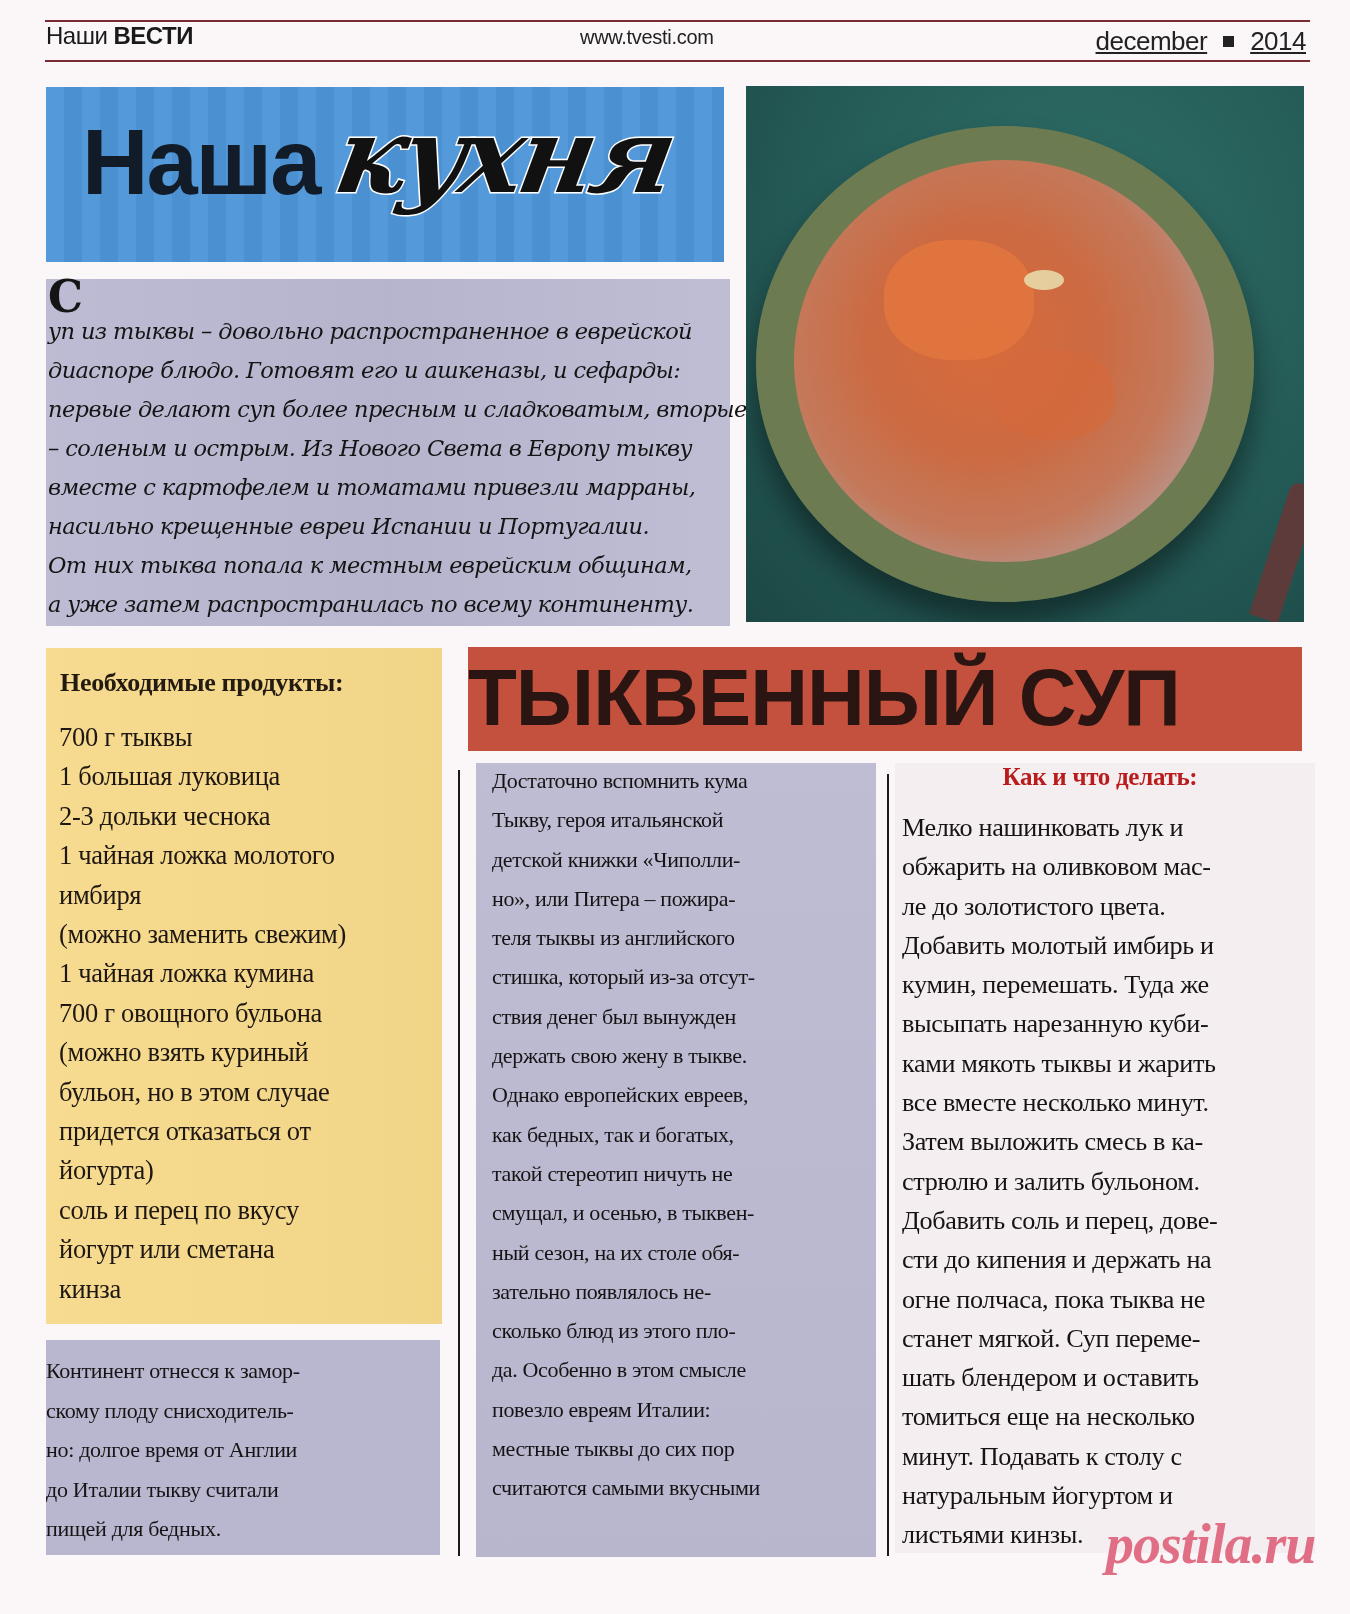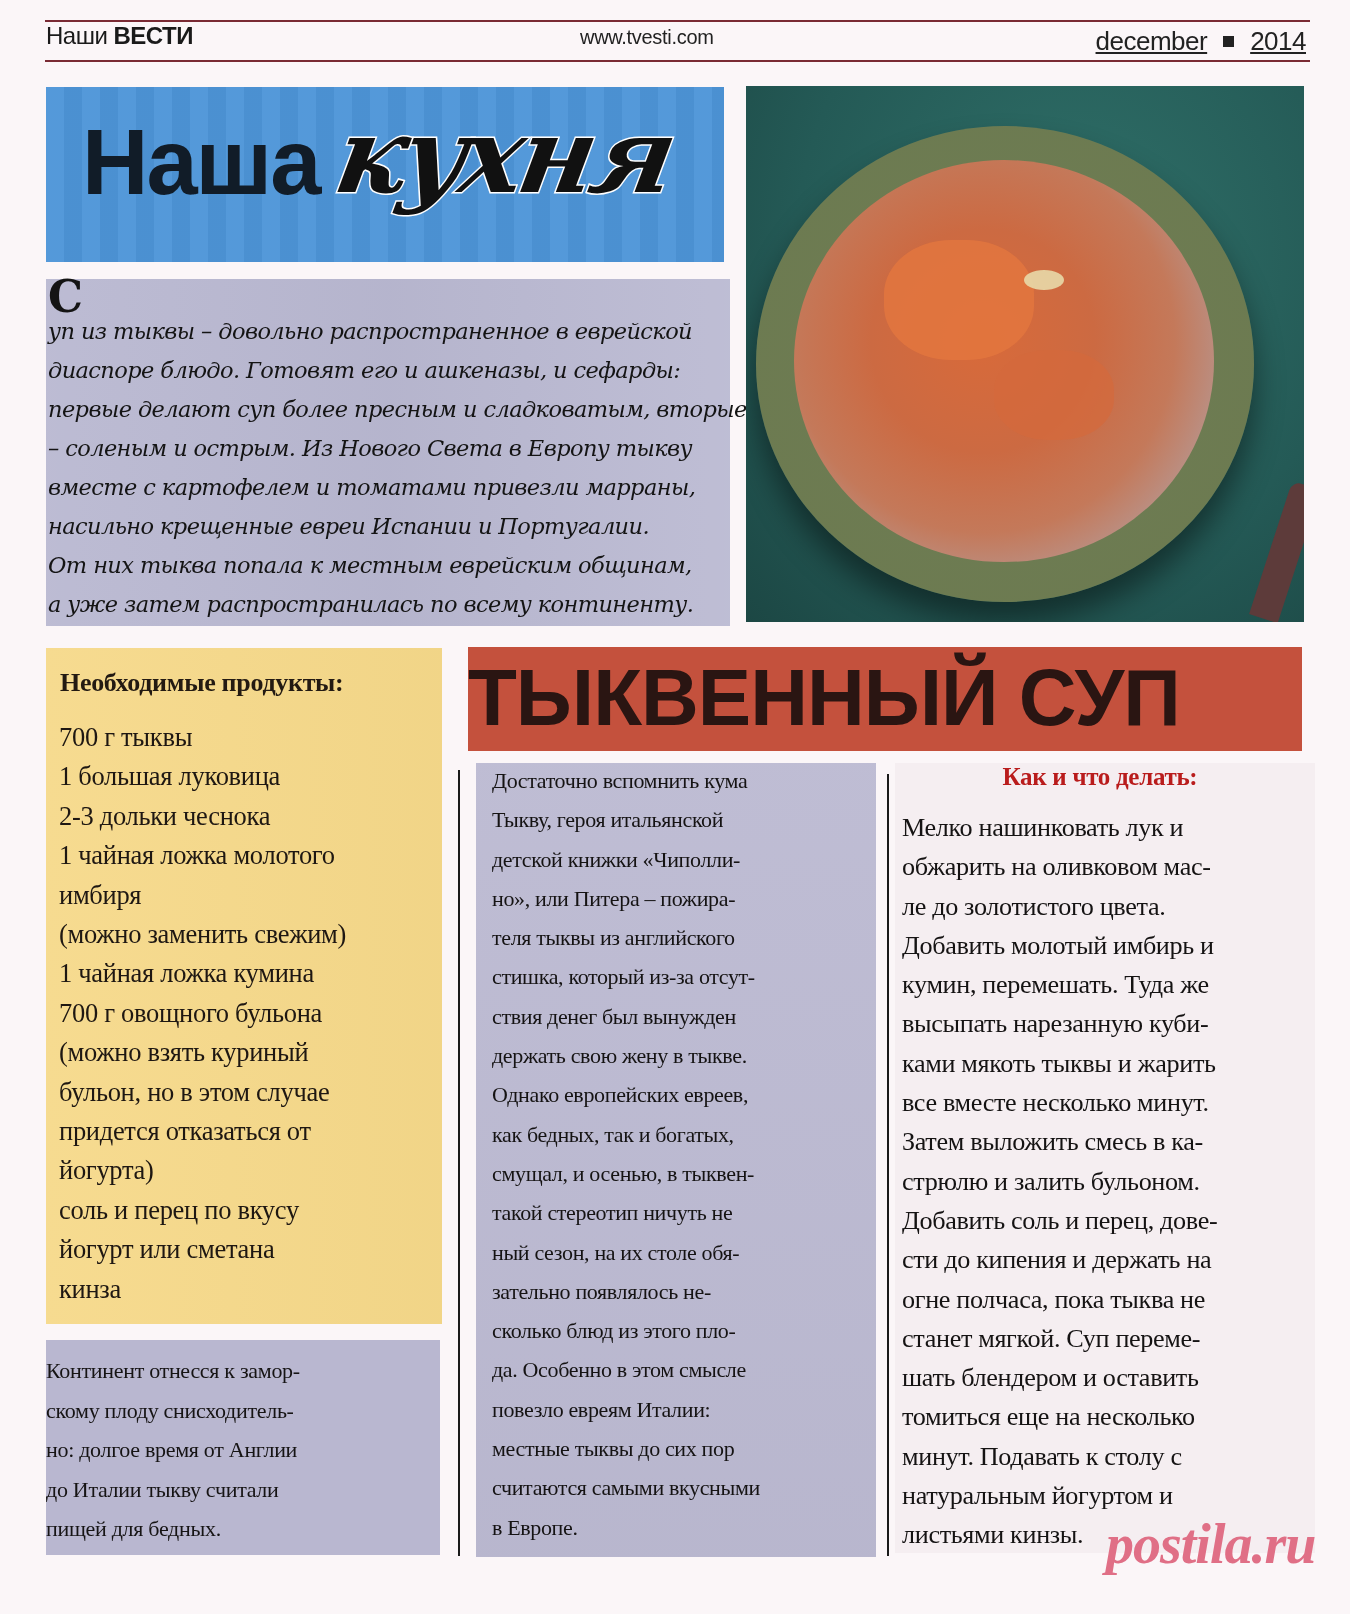--- a/index.html
+++ b/index.html
@@ -188,30 +188,29 @@
   <span> Достаточно вспомнить кума</span>
   <span>Тыкву, героя итальянской</span>
   <span>детской книжки «Чиполли-</span>
   <span>но», или Питера – пожира-</span>
   <span>теля тыквы из английского</span>
   <span>стишка, который из-за отсут-</span>
   <span>ствия денег был вынужден</span>
   <span>держать свою жену в тыкве.</span>
   <span>Однако европейских евреев,</span>
   <span>как  бедных, так  и богатых,</span>
+  <span>такой стереотип ничуть не</span>
   <span>смущал, и осенью, в тыквен-</span>
-  <span>такой стереотип ничуть не</span>
   <span>ный сезон, на их столе обя-</span>
   <span>зательно   появлялось   не-</span>
   <span>сколько блюд из этого пло-</span>
   <span>да. Особенно в этом смысле</span>
   <span>повезло евреям Италии:</span>
   <span>местные тыквы до сих пор</span>
   <span>считаются самыми вкусными</span>
-  <span>в Европе.</span>
 </div>
 
 <div class="abs right-bg"></div>
 <div class="abs right-head">Как и что делать:</div>
 <div class="abs right-text line-block">
   <span>Мелко нашинковать лук и</span>
   <span>обжарить на оливковом мас-</span>
   <span>ле до золотистого цвета.</span>
   <span>Добавить молотый имбирь и</span>
   <span>кумин, перемешать. Туда же</span>

